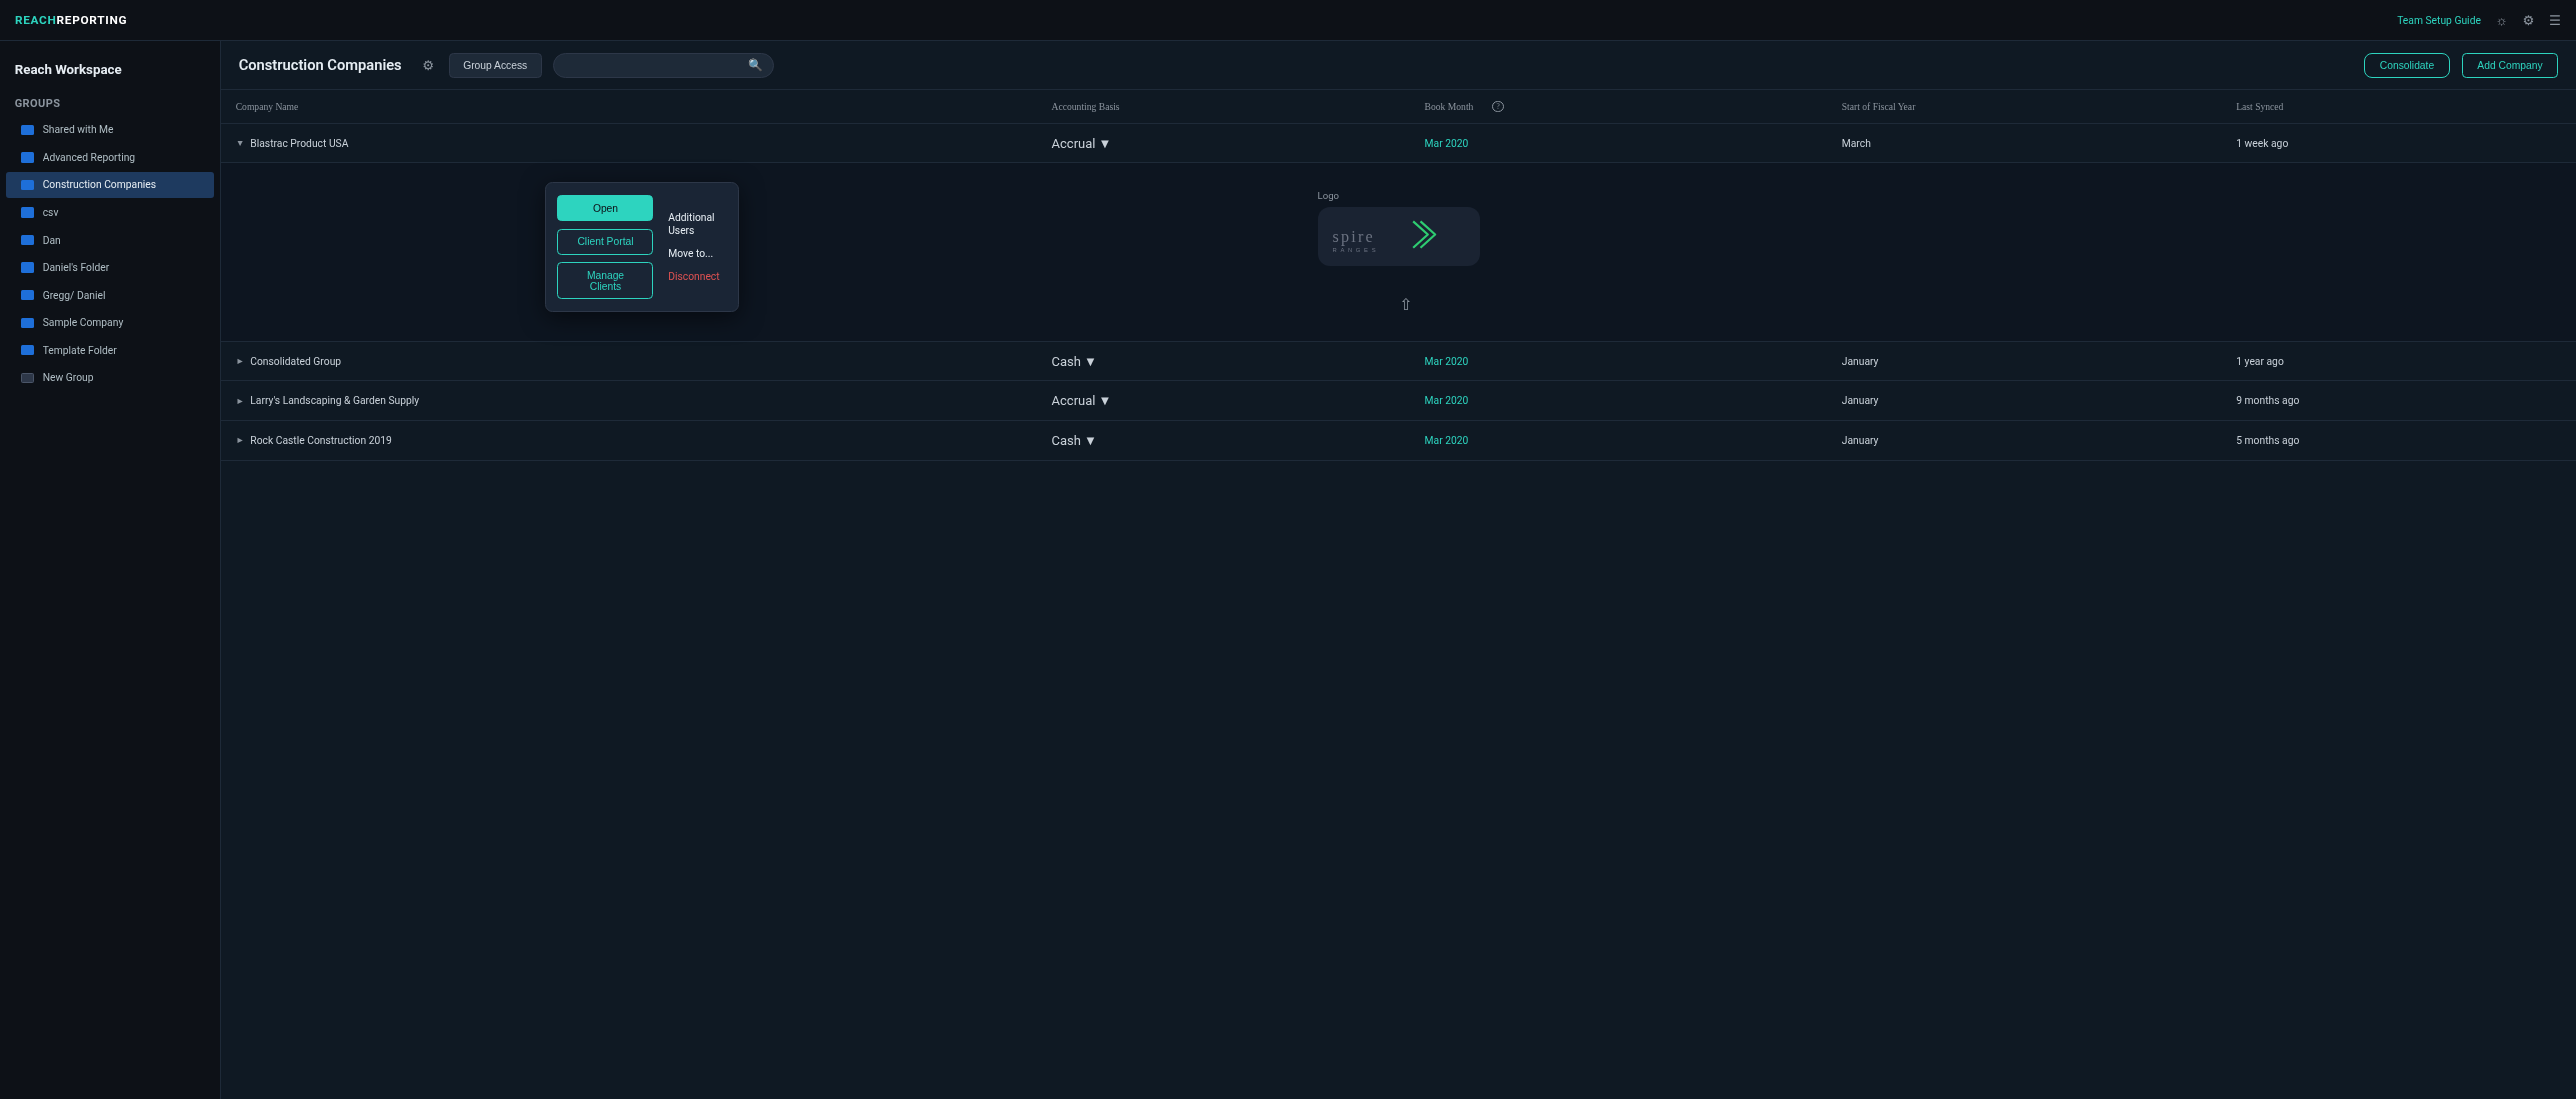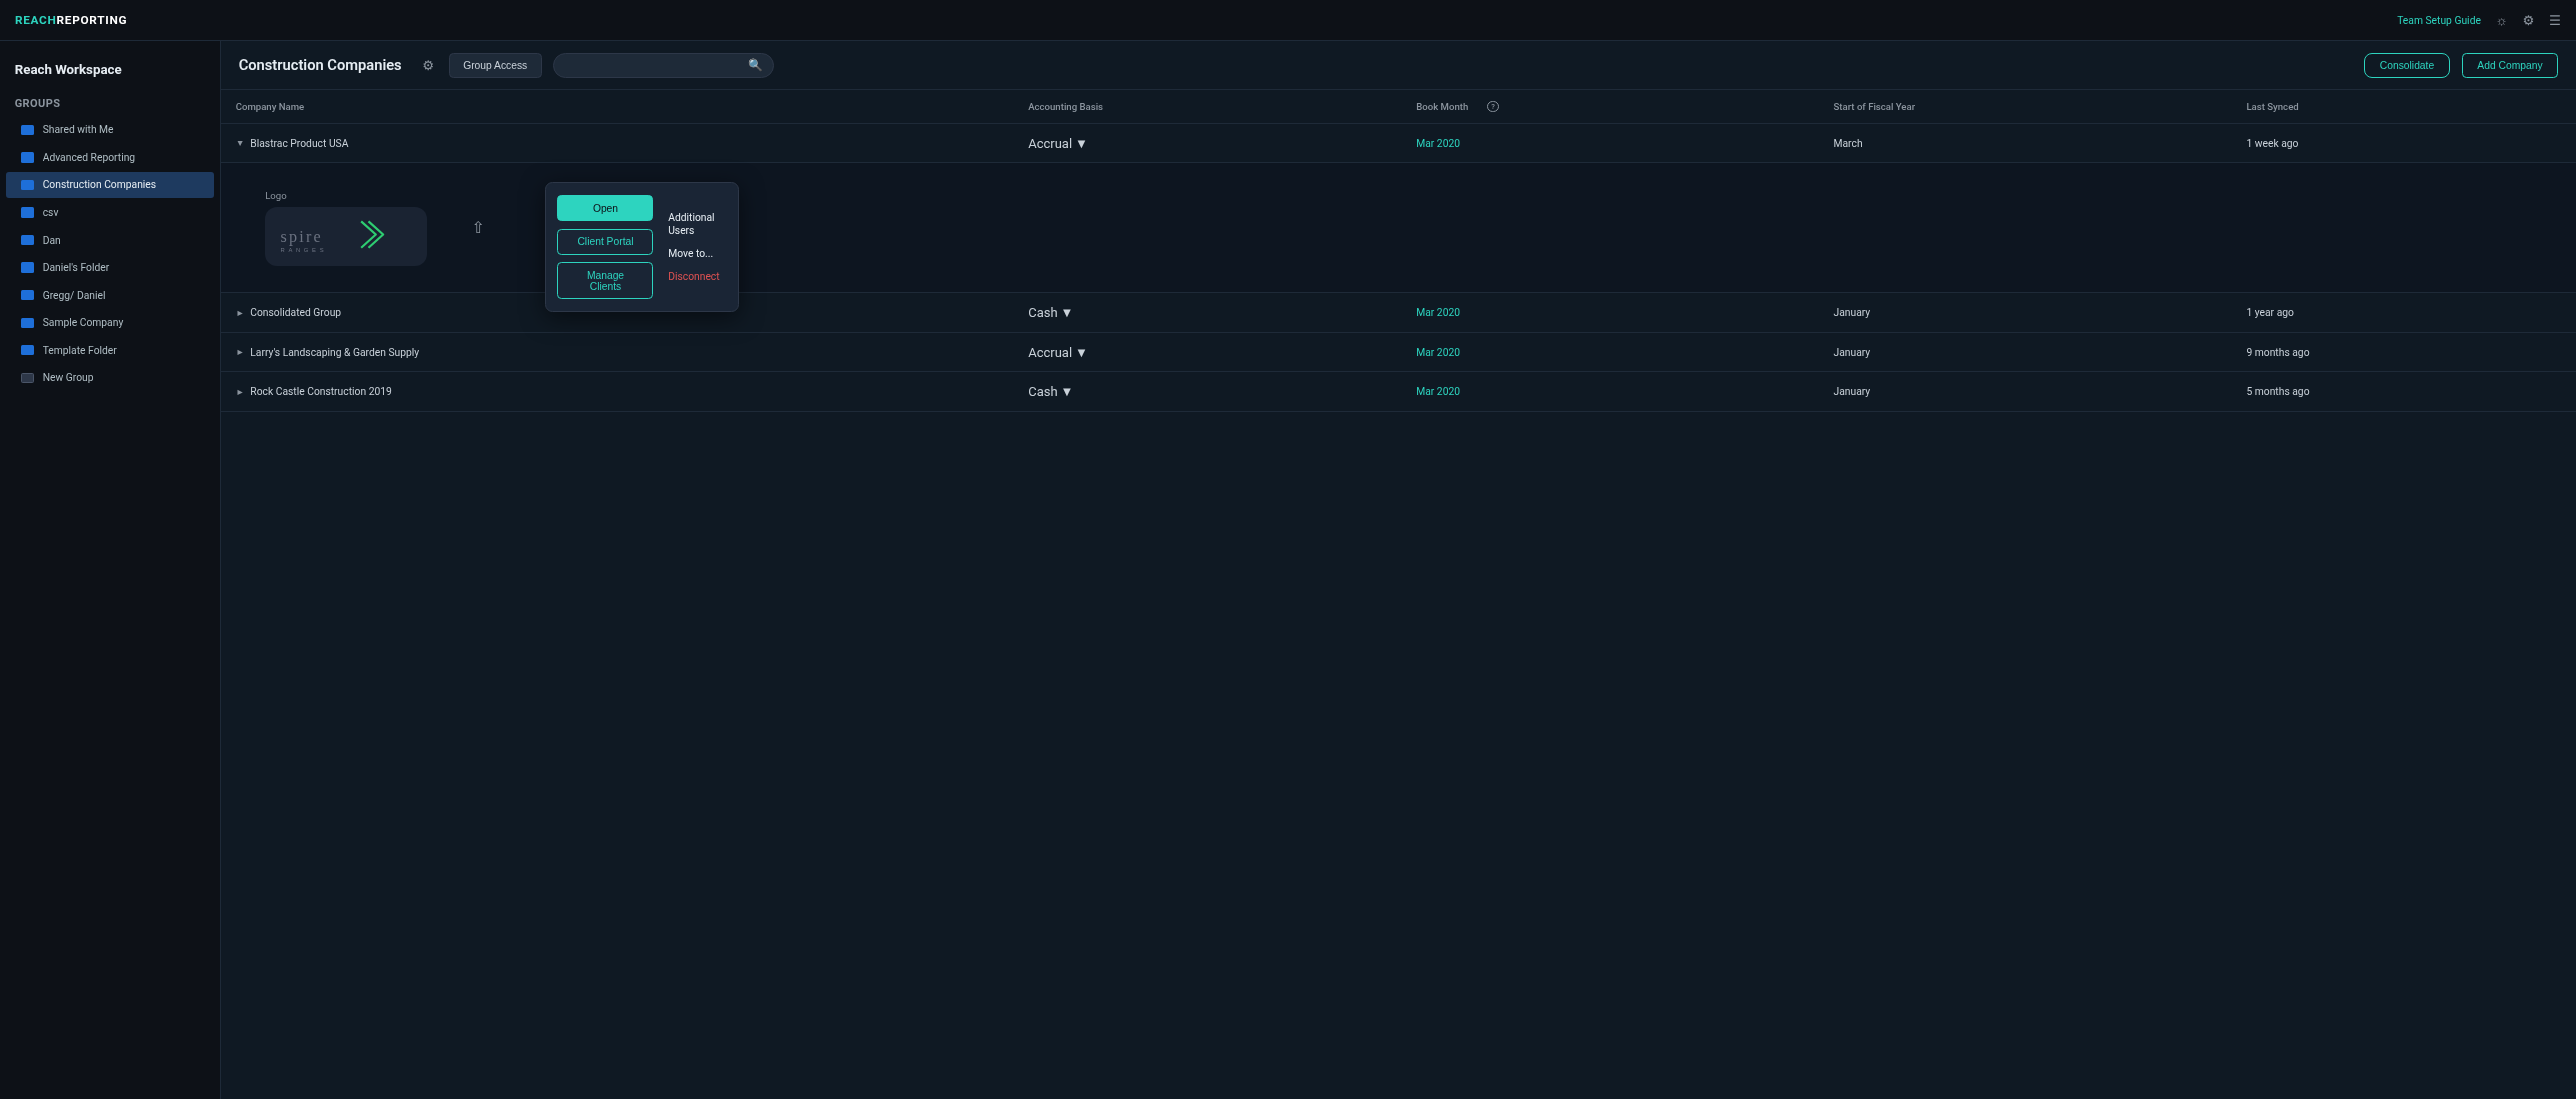--- a/index.html
+++ b/index.html
@@ -199,20 +199,21 @@
       flex: 1;
       overflow-y: auto;
     }
     .table {
       width: 100%;
       border-collapse: collapse;
     }
     .table thead tr {
       background: #0f1923;
       border-bottom: 0.7px solid #1e2a38;
+      font-family: Liberation Serif, serif;
     }
     .table thead th {
       padding: 10.3px 14.7px;
       text-align: left;
       font-size: 9.6px;
       font-weight: 500;
       color: #8b949e;
       white-space: nowrap;
     }
     .table tbody tr {
@@ -254,20 +255,21 @@
     .expanded-row td {
       background: #0d1520;
       padding: 0;
     }
     .expanded-content {
       display: flex;
       align-items: center;
       padding: 14.7px 29.5px;
       gap: 29.5px;
       position: relative;
+      flex-direction: column;
     }
 
     
     .logo-area {
       display: flex;
       flex-direction: column;
       align-items: flex-start;
       gap: 5.9px;
     }
     .logo-label {

